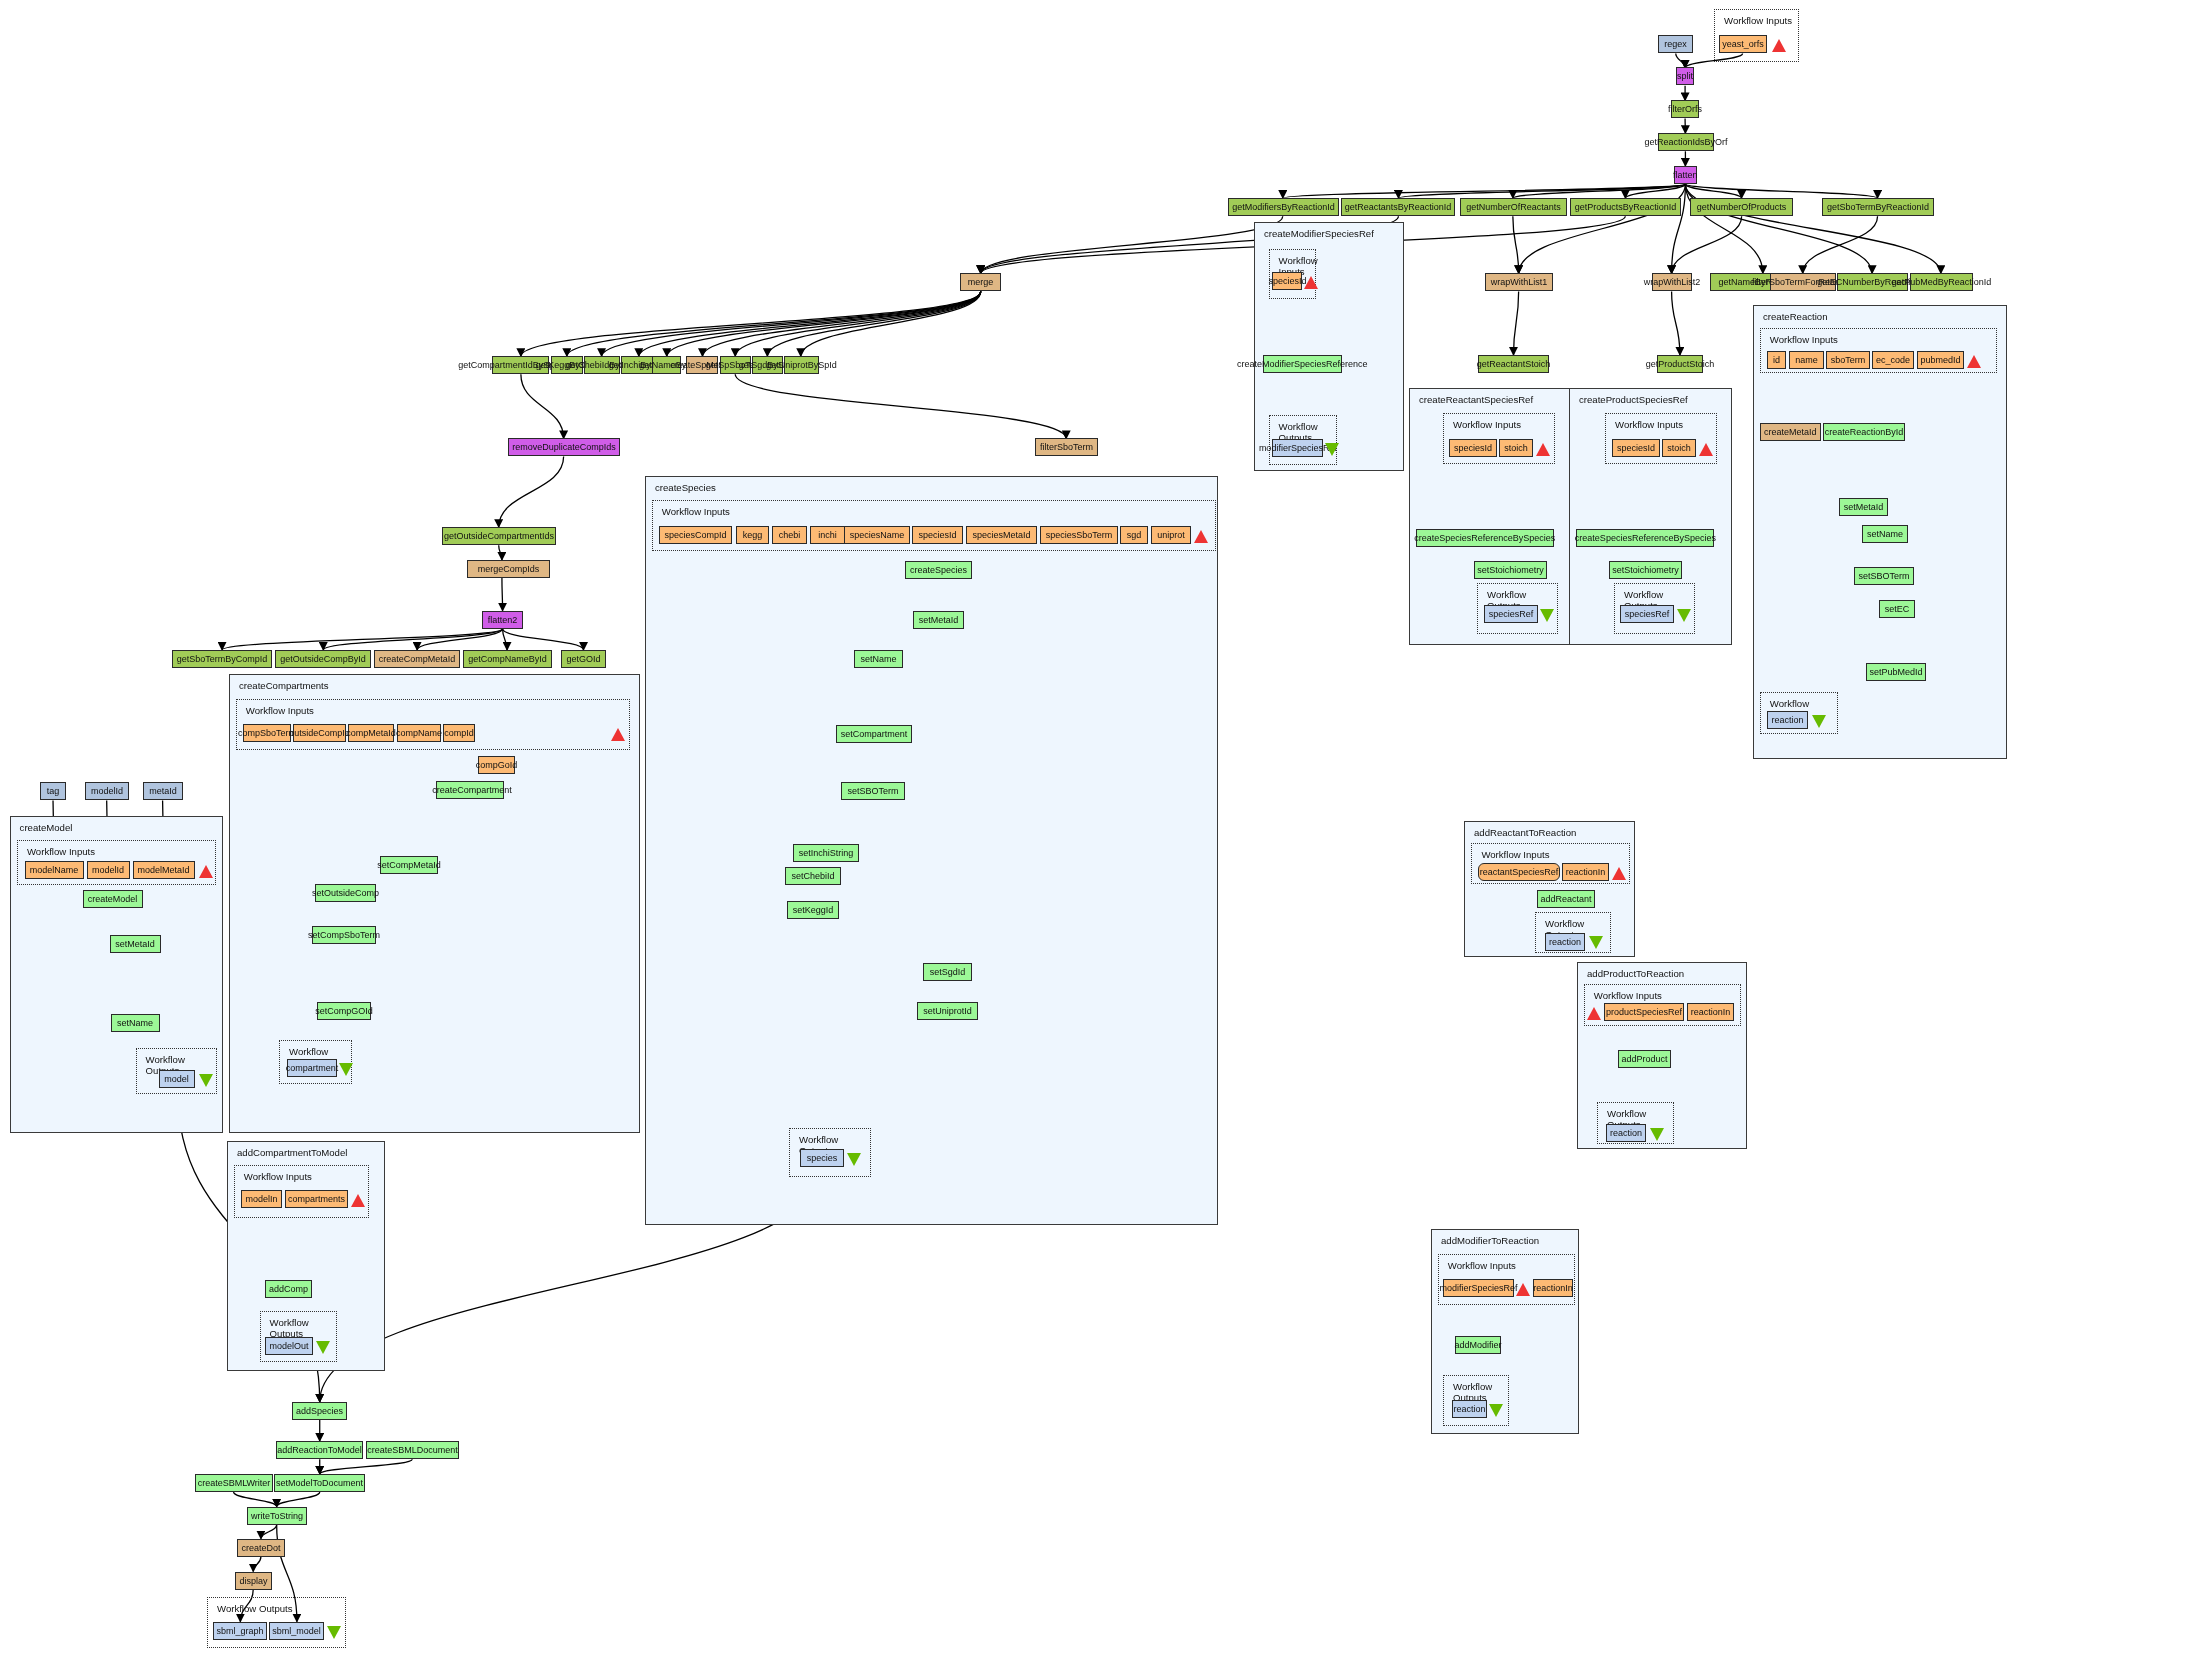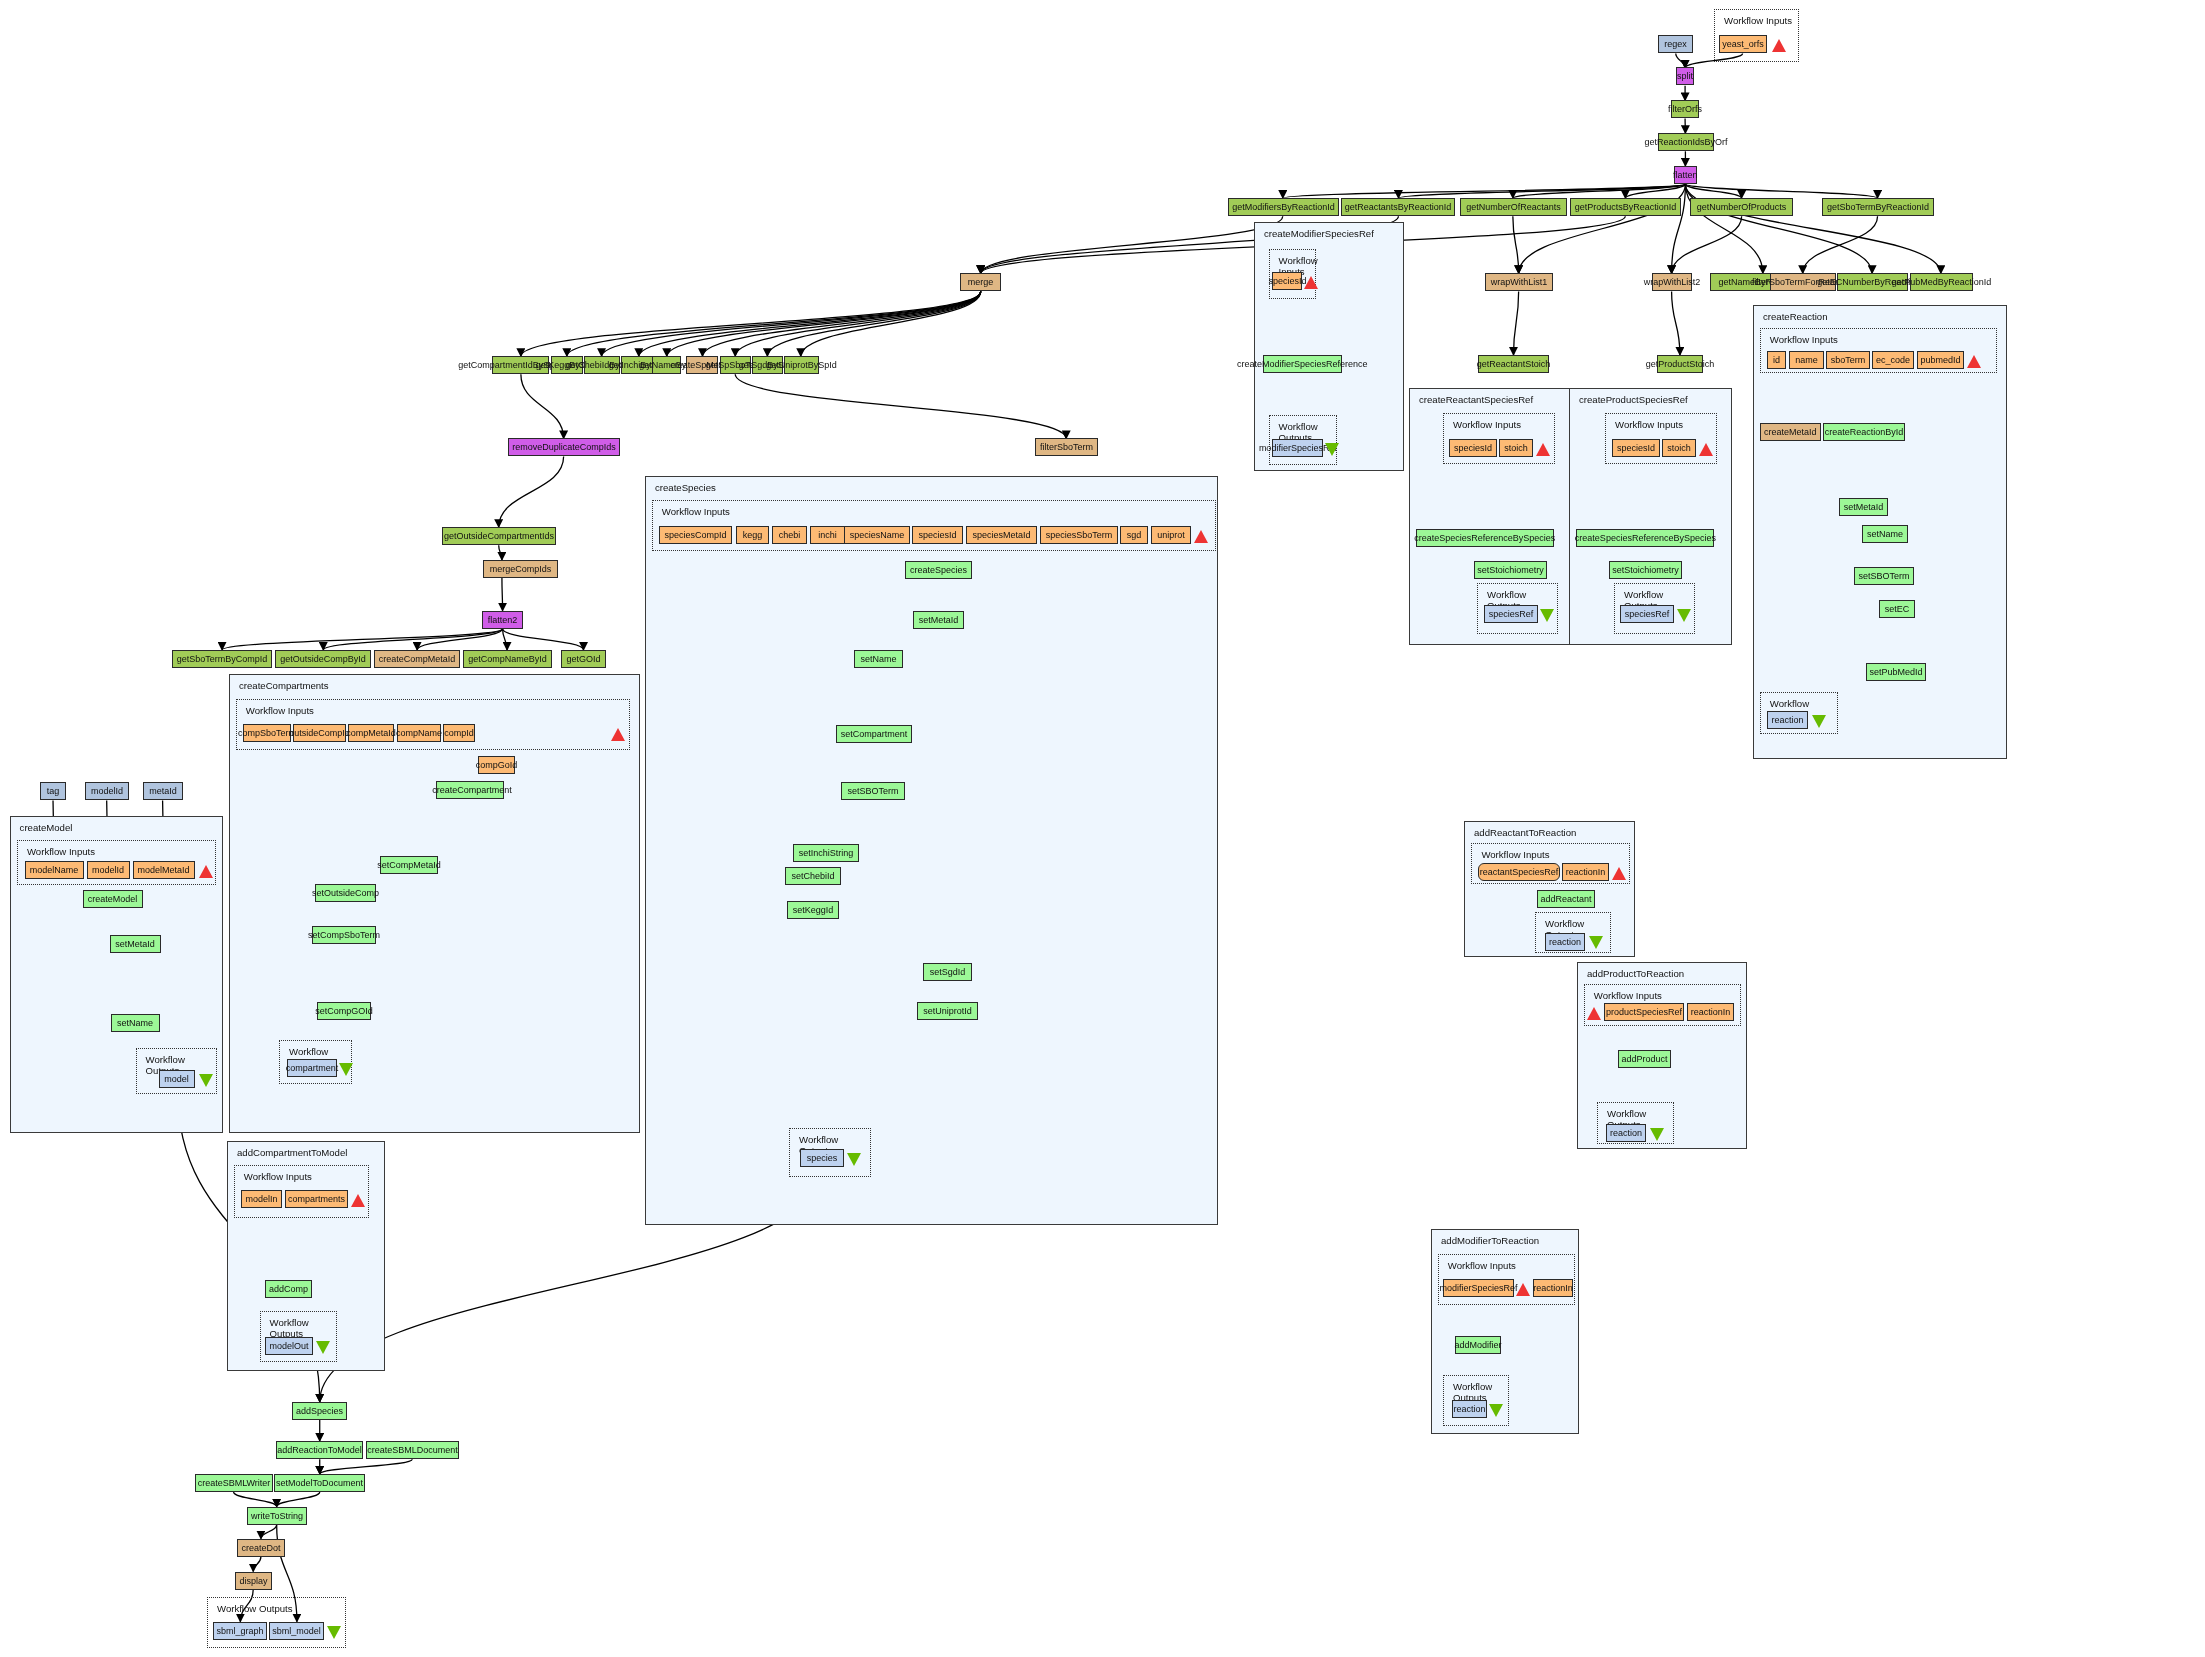--- a/index.html
+++ b/index.html
@@ -125,21 +125,21 @@
 <div class="node n-green" style="left:621px;top:356px;width:36px;">getInchiBySpId</div>
 <div class="node n-green" style="left:652px;top:356px;width:29px;">getNameById</div>
 <div class="node n-tan" style="left:686px;top:356px;width:32px;">createSpMetaId</div>
 <div class="node n-green" style="left:720px;top:356px;width:31px;">getSpSboTerm</div>
 <div class="node n-green" style="left:752px;top:356px;width:31px;">getSgdBySpId</div>
 <div class="node n-green" style="left:784px;top:356px;width:35px;text-align:right;">getUniprotBySpId</div>
 
 <div class="node n-tan" style="left:1035px;top:438px;width:63px;">filterSboTerm</div>
 <div class="node n-purple" style="left:508px;top:438px;width:112px;">removeDuplicateCompIds</div>
 <div class="node n-green" style="left:442px;top:527px;width:114px;">getOutsideCompartmentIds</div>
-<div class="node n-tan" style="left:483px;top:560px;width:75px;">mergeCompIds</div>
+<div class="node n-tan" style="left:467px;top:560px;width:83px;">mergeCompIds</div>
 <div class="node n-purple" style="left:482px;top:611px;width:41px;">flatten2</div>
 
 <div class="node n-green" style="left:172px;top:650px;width:100px;">getSboTermByCompId</div>
 <div class="node n-green" style="left:275px;top:650px;width:96px;">getOutsideCompById</div>
 <div class="node n-tan" style="left:374px;top:650px;width:86px;">createCompMetaId</div>
 <div class="node n-green" style="left:463px;top:650px;width:89px;">getCompNameById</div>
 <div class="node n-green" style="left:561px;top:650px;width:45px;">getGOId</div>
 
 <div class="node n-const" style="left:40px;top:782px;width:26px;">tag</div>
 <div class="node n-const" style="left:85px;top:782px;width:44px;">modelId</div>

